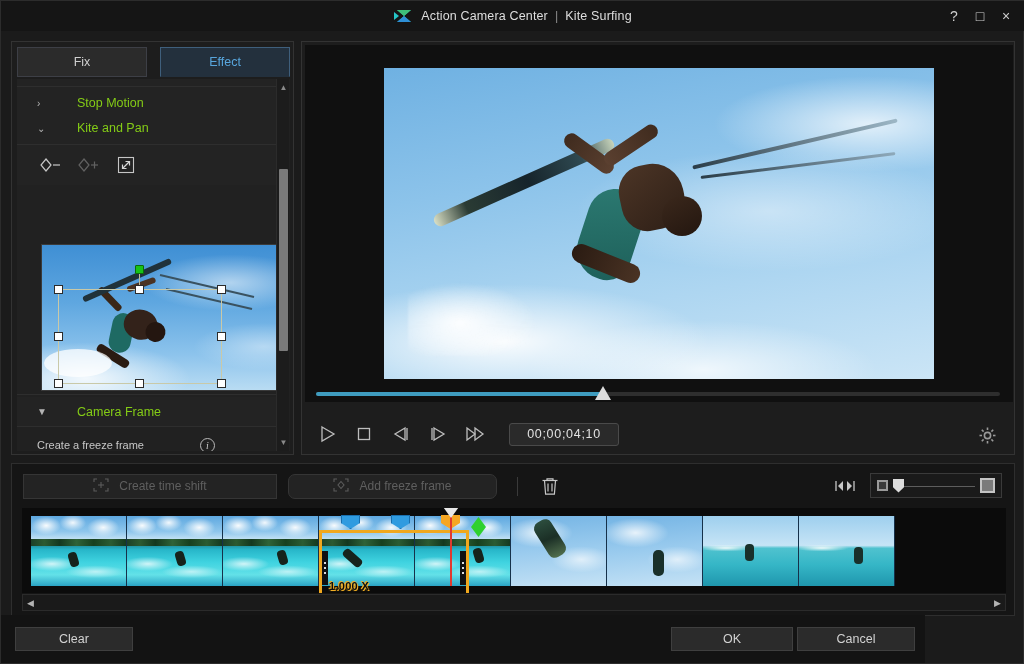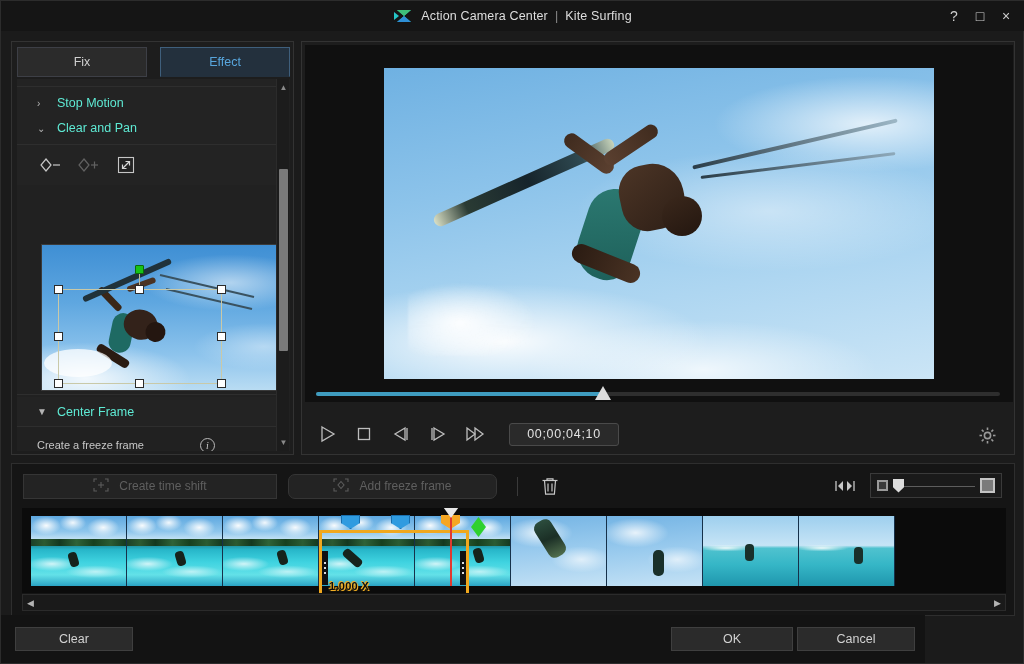--- a/index.html
+++ b/index.html
@@ -76,21 +76,21 @@
   }
   .acc-row {
     position: relative; width: 259px; height: 33px;
     display: flex; align-items: center; gap: 10px;
     padding-left: 20px;
     background: #232323;
     border-bottom: 1px solid #2e2e2e;
     cursor: default;
   }
   .acc-row .chev { font-size: 10px; color: #b4b4b4; width: 10px; }
-  .acc-label { font-size: 12.5px; color: #5eead4; }
+  .acc-label { font-size: 12.5px; color: #84cc16; margin-left: 20px; }
 
   .kf-toolbar {
     position: relative; width: 259px; height: 40px;
     background: #232323;
     display: flex; align-items: center; gap: 16px; padding-left: 22px;
   }
   .kf-btn { width: 22px; height: 22px; display: flex; align-items: center; justify-content: center; cursor: default; }
   .kf-btn.dim { opacity: .38; }
 
   .zoom-preview {
@@ -474,21 +474,21 @@
 
       <div class="clip-top"></div>
 
       <div class="acc-row" style="top:8px;">
         <span class="chev">›</span>
         <span class="acc-label">Stop Motion</span>
       </div>
 
       <div class="acc-row">
         <span class="chev">⌄</span>
-        <span class="acc-label">Clear and Pan</span>
+        <span class="acc-label">Kite and Pan</span>
       </div>
 
       <div class="kf-toolbar">
         <div class="kf-btn">
           <svg width="22" height="16" viewBox="0 0 22 16">
             <polygon points="7,2 12,8 7,14 2,8" fill="none" stroke="#c6c6c6" stroke-width="1.2"></polygon>
             <line x1="14" y1="8" x2="21" y2="8" stroke="#c6c6c6" stroke-width="1.2"></line>
           </svg>
         </div>
         <div class="kf-btn dim">
@@ -537,21 +537,21 @@
         <div class="zp-handle" style="left:12px;  top:134px;"></div>
         <div class="zp-handle" style="left:93px; top:134px;"></div>
         <div class="zp-handle" style="left:175px; top:134px;"></div>
       </div>
 
       <div class="section-sep" style="top:315px;"></div>
 
       <div class="freeze-sec">
         <div class="acc-row" style="height:30px;">
           <span class="chev">▼</span>
-          <span class="acc-label">Center Frame</span>
+          <span class="acc-label">Camera Frame</span>
         </div>
         <div class="freeze-line">
           <span class="lbl">Create a freeze frame</span>
           <span class="info-i">i</span>
         </div>
 
       </div>
 
       <div class="vscroll">
         <div class="arrow up">▲</div>

